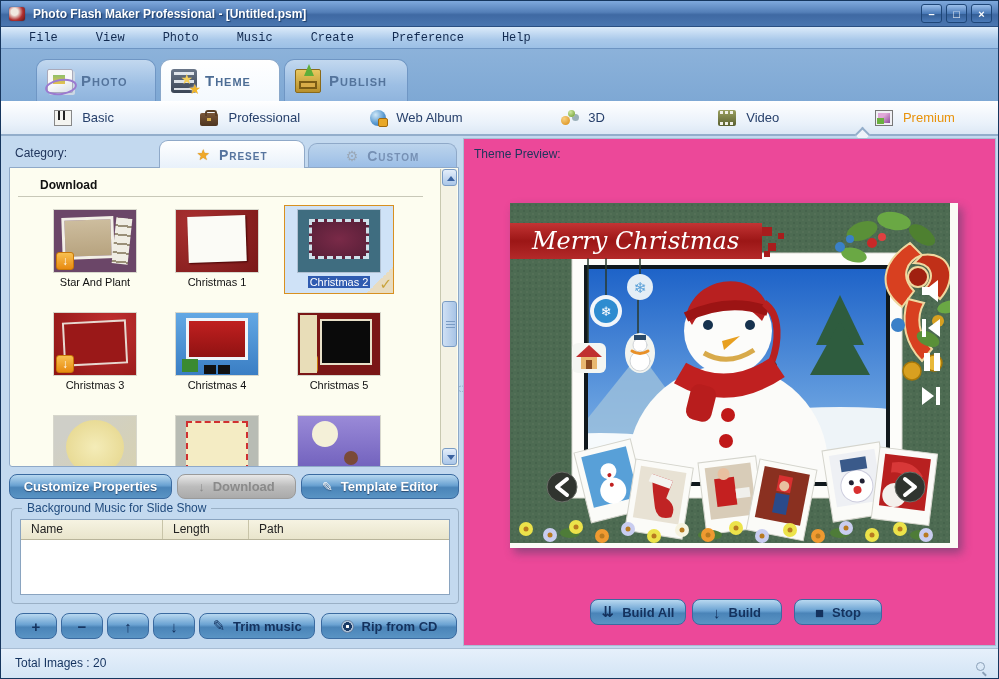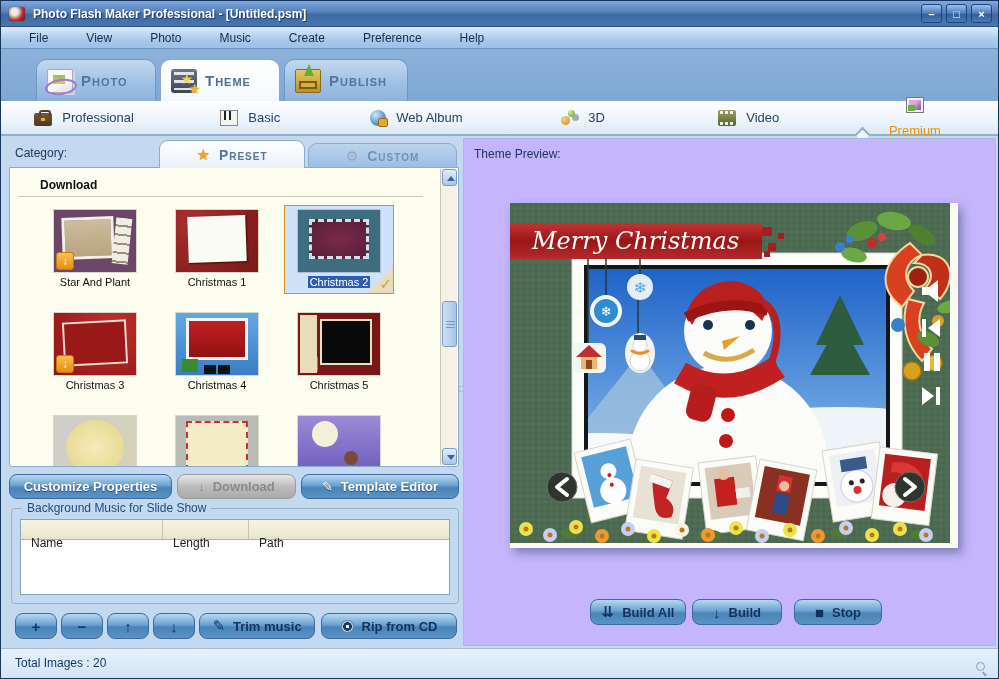--- a/index.html
+++ b/index.html
@@ -13,21 +13,21 @@
   .app-icon { width:16px; height:14px; margin:0 8px 0 8px; border-radius:3px;
     background:radial-gradient(circle at 35% 35%, #f0e8e0 25%, #b03030 60%, #5a1515 100%); box-shadow:0 0 1px #123; }
   .title-text { color:#fff; font-weight:bold; font-size:12px; text-shadow:1px 1px 1px #1a3a66; }
   .win-btns { position:absolute; right:6px; top:3px; display:flex; gap:4px; }
   .win-btn { width:21px; height:19px; border:1px solid #1e4678; border-radius:3px; color:#fff; font-size:11px; font-weight:bold;
     background:linear-gradient(#9cc0ec, #4a7ab8 50%, #355f96 55%, #4a7ab8); display:flex; align-items:center; justify-content:center; cursor:pointer; }
 
   
   .menubar { position:absolute; left:0; top:26px; width:100%; height:22px;
     background:linear-gradient(#dcebfa, #aac9ea 60%, #9cc0e6); border-bottom:1px solid #6d94c2;
-    display:flex; align-items:center; }
+    display:flex; align-items:center;font-family:Liberation Mono, monospace; }
   .menu-item { color:#122a50; font-size:12px; padding:2px 10px; margin-right:18px; cursor:pointer; }
   .menu-item:first-child { margin-left:18px; }
 
   
   .tabstrip { position:absolute; left:0; top:48px; width:100%; height:52px;
     background:linear-gradient(#8cb2da, #7ea8d4); overflow:hidden; }
   .deco { position:absolute; right:0; top:0; width:180px; height:52px;
     background:linear-gradient(100deg, rgba(255,255,255,0) 0%, rgba(255,255,255,.25) 45%, rgba(90,130,180,.5) 100%); }
   .deco .ring { position:absolute; right:28px; top:8px; width:90px; height:90px; border-radius:50%;
     border:6px solid rgba(255,255,255,.35); }
@@ -51,21 +51,21 @@
   .icon-publish { background:linear-gradient(#e8c860,#b8902c); border:1px solid #8a6a1a; border-radius:2px; }
   .icon-publish::before { content:""; position:absolute; left:3px; right:3px; top:11px; bottom:3px; border:2px solid #7a5c14; background:#d8ac48; }
   .icon-publish::after { content:""; position:absolute; left:8px; top:-6px; width:0; height:0;
     border-left:5px solid transparent; border-right:5px solid transparent; border-bottom:12px solid #5fae3a; }
 
   
   .subtabbar { position:absolute; left:0; top:100px; width:100%; height:35px;
     background:linear-gradient(#ffffff, #e9f1fa 70%, #dce8f5); border-bottom:2px solid #93aecb; display:flex; }
   .subtab { flex:1; display:flex; align-items:center; justify-content:center; gap:10px; cursor:pointer;
     font-size:13px; color:#27406b; }
-  .subtab.active { color:#e8920a;flex-direction:column; }
+  .subtab.active { color:#e8920a; }
   .notch { position:absolute; left:856px; bottom:-6px; width:11px; height:11px; background:#eef4fa;
     border-left:2px solid #93aecb; border-top:2px solid #93aecb; transform:rotate(45deg); }
   .sicon { width:18px; height:16px; position:relative; flex:none; }
   .icon-piano { background:#f4f4f0; border:1px solid #888; }
   .icon-piano::before { content:""; position:absolute; left:3px; top:0; width:10px; height:9px;
     background:repeating-linear-gradient(90deg,#222 0 2px, transparent 2px 5px); }
   .icon-case { background:linear-gradient(#7a5638,#4e3category520); background:linear-gradient(#7a5638,#4e3520); border-radius:2px; top:2px; height:13px; }
   .icon-case::before { content:""; position:absolute; left:5px; top:-3px; width:8px; height:4px; border:2px solid #5a3f26; border-bottom:none; border-radius:3px 3px 0 0; }
   .icon-case::after { content:""; position:absolute; left:7px; top:5px; width:4px; height:3px; background:#d8b050; }
   .icon-globe { border-radius:50%; background:radial-gradient(circle at 35% 30%, #cfe8f8, #5a9ad0 55%, #2f6aa8); width:16px; height:16px; }
@@ -155,36 +155,36 @@
   #btn-download { left:176px; top:338px; width:119px; }
   #btn-template { left:300px; top:338px; width:158px; }
   .pencil-ic { font-size:13px; color:#fff; transform:rotate(0deg); }
   .dlgray-ic { font-size:13px; color:#8a8a8a; font-weight:bold; }
 
   
   .groupbox { position:absolute; left:10px; top:372px; width:448px; height:96px; border:1px solid #9ab0c6; border-radius:4px; }
   .groupbox legend, .gb-title { position:absolute; left:10px; top:-8px; background:#c3d9ef; padding:0 5px; font-size:12px; color:#1f4a7d; }
   .music-table { position:absolute; left:8px; top:10px; right:8px; bottom:8px; border:1px solid #8aa4c0; background:#fff; }
   .mt-head { display:flex; height:20px; background:linear-gradient(#f6f3e2,#e9e5cc); border-bottom:1px solid #b8b49a; }
-  .mt-col { font-size:12px; color:#222; padding:16px 0 0 10px; border-right:1px solid #c8c4a8; }
+  .mt-col { font-size:12px; color:#222; padding:2px 0 0 10px; border-right:1px solid #c8c4a8; }
   .mt-col.c0 { width:142px; } .mt-col.c1 { width:86px; } .mt-col.c2 { flex:1; border-right:none; }
 
   .musicrow .btn { position:absolute; top:477px; height:26px; font-size:13px; }
   #mb-add { left:14px; width:42px; } #mb-rem { left:60px; width:42px; }
   #mb-up { left:106px; width:42px; } #mb-down { left:152px; width:42px; }
   #mb-trim { left:198px; width:116px; } #mb-rip { left:320px; width:136px; }
   .mglyph { color:#14325e; font-size:15px; font-weight:bold; }
   .cd-ic { width:13px; height:13px; border-radius:50%; background:radial-gradient(#fff 15%, #1a3a66 20%, #1a3a66 45%, #cfe0f0 50%, #1a3a66 80%); }
 
   
   .splitter-glyph { position:absolute; left:454px; top:250px; width:10px; height:22px; color:#8fa9c8; font-size:9px; line-height:7px; text-align:center; cursor:col-resize; }
 
   
   .right-panel { position:absolute; left:462px; top:2px; width:533px; height:508px;
-    background:#c4b5fd; border:1px solid #a8bdd4; }
+    background:#ec4899; border:1px solid #a8bdd4; }
   #preview-label { position:absolute; left:10px; top:8px; }
   .preview-wrap { position:absolute; left:46px; top:64px; width:448px; height:345px; background:#fbfbf6;
     box-shadow:4px 5px 9px rgba(40,60,90,.45); }
   .preview-wrap svg { position:absolute; left:0; top:0; }
   .buildrow .btn { position:absolute; height:26px; }
   #btn-buildall { left:126px; top:460px; width:96px; }
   #btn-build { left:228px; top:460px; width:90px; }
   #btn-stop { left:330px; top:460px; width:88px; }
 
   
@@ -232,26 +232,26 @@
       </div>
       <div class="main-tab">
         <span class="ticon icon-publish"></span>
         <span class="lbl">Publish</span>
       </div>
     </div>
   </div>
 
   <div class="subtabbar">
     <div class="subtab">
+      <span class="sicon icon-piano"></span>
+      <span>Basic</span>
+    </div>
+    <div class="subtab">
       <span class="sicon icon-case"></span>
       <span>Professional</span>
-    </div>
-    <div class="subtab">
-      <span class="sicon icon-piano"></span>
-      <span>Basic</span>
     </div>
     <div class="subtab">
       <span class="sicon icon-globe"></span>
       <span>Web Album</span>
     </div>
     <div class="subtab">
       <span class="sicon icon-3d"></span>
       <span>3D</span>
     </div>
     <div class="subtab">

